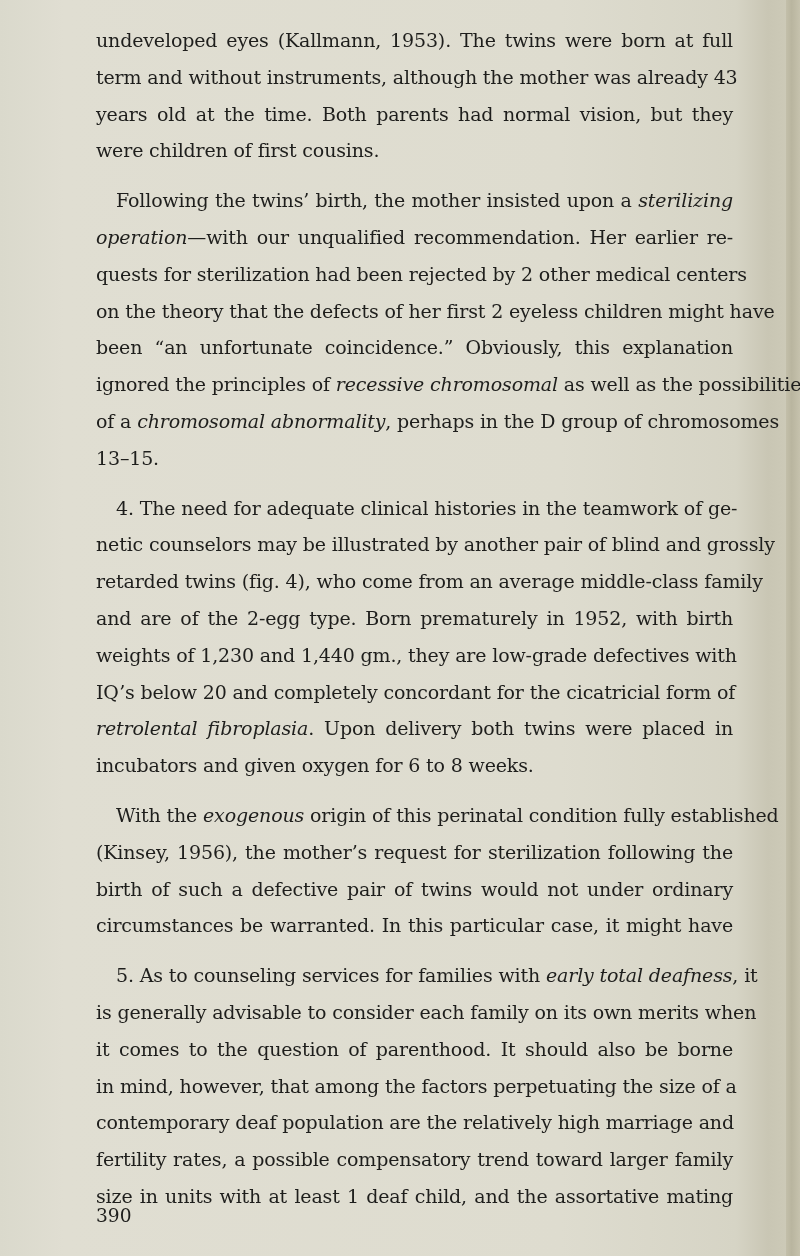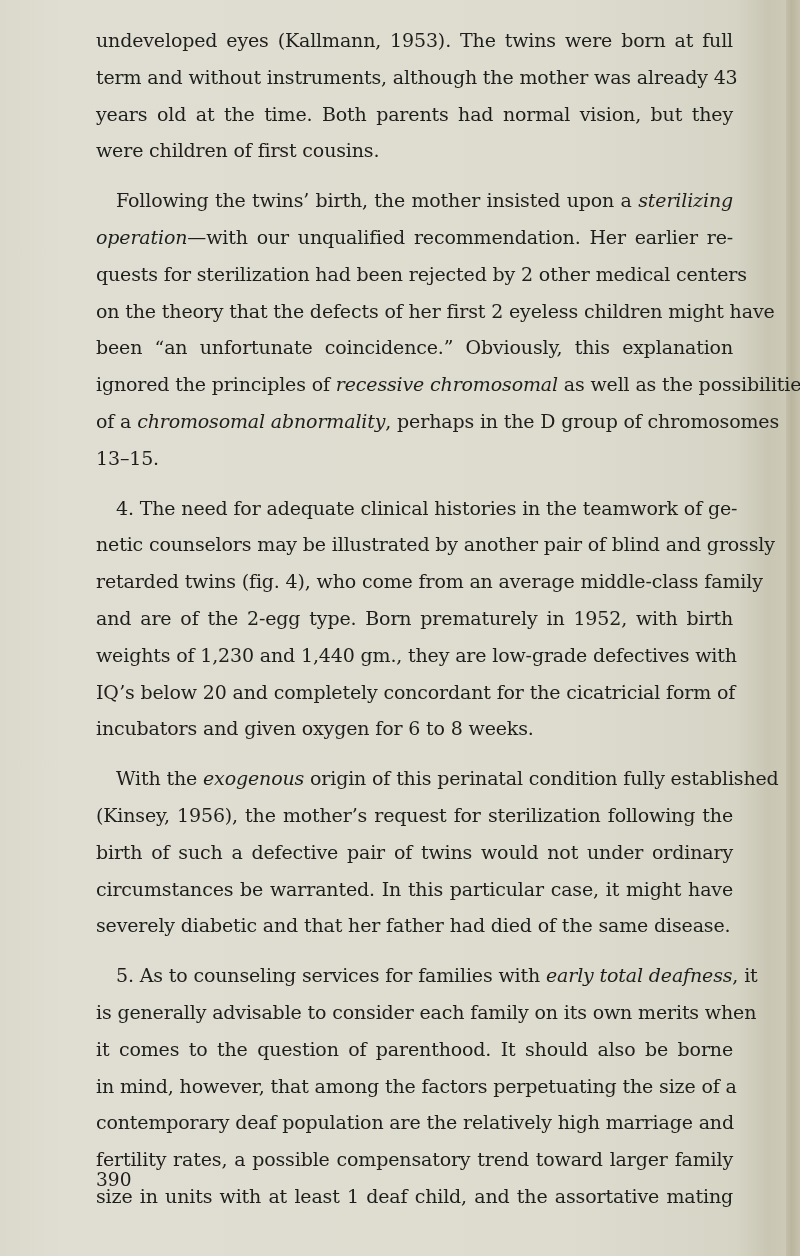--- a/index.html
+++ b/index.html
@@ -21,21 +21,21 @@
     height: 36.8px; line-height: 36.8px;
     font-size: 19px; white-space: nowrap;
     text-align: justify; text-align-last: justify;
     letter-spacing: -0.15px;
   }
   .line.last { text-align-last: left; }
   .line.indent { padding-left: 20px; margin-top: 13px; }
   .line span { display: inline; }
   em { font-style: italic; }
   .page-number {
-    position: absolute; left: 96px; top: 1162px;
+    position: absolute; left: 96px; top: 1198px;
     font-size: 18.6px; line-height: 36px;
   }
 </style>
 </head>
 <body>
 
 <div class="page-edge"></div>
 
 <div class="text-block" id="text-block">
     <div class="line"><span>undeveloped eyes (Kallmann, 1953).  The twins were born at full</span></div>
@@ -49,26 +49,26 @@
     <div class="line"><span>been “an unfortunate coincidence.”  Obviously, this explanation</span></div>
     <div class="line"><span>ignored the principles of </span><em>recessive chromosomal</em><span> as well as the possibilities</span></div>
     <div class="line"><span>of a </span><em>chromosomal abnormality</em><span>, perhaps in the D group of chromosomes</span></div>
     <div class="line last"><span>13–15.</span></div>
     <div class="line indent"><span>4. The need for adequate clinical histories in the teamwork of ge-</span></div>
     <div class="line"><span>netic counselors may be illustrated by another pair of blind and grossly</span></div>
     <div class="line"><span>retarded twins (fig. 4), who come from an average middle-class family</span></div>
     <div class="line"><span>and are of the 2-egg type.  Born prematurely in 1952, with birth</span></div>
     <div class="line"><span>weights of 1,230 and 1,440 gm., they are low-grade defectives with</span></div>
     <div class="line"><span>IQ’s below 20 and completely concordant for the cicatricial form of</span></div>
+    <div class="line"><em>retrolental fibroplasia</em><span>.  Upon delivery both twins were placed in</span></div>
     <div class="line last"><span>incubators and given oxygen for 6 to 8 weeks.</span></div>
     <div class="line indent"><span>With the </span><em>exogenous</em><span> origin of this perinatal condition fully established</span></div>
     <div class="line"><span>(Kinsey, 1956), the mother’s request for sterilization following the</span></div>
     <div class="line"><span>birth of such a defective pair of twins would not under ordinary</span></div>
     <div class="line"><span>circumstances be warranted.  In this particular case, it might have</span></div>
-    <div class="line last"><span>severely diabetic and that her father had died of the same disease.</span></div>
     <div class="line indent"><span>5. As to counseling services for families with </span><em>early total deafness</em><span>, it</span></div>
     <div class="line"><span>is generally advisable to consider each family on its own merits when</span></div>
     <div class="line"><span>it comes to the question of parenthood.  It should also be borne</span></div>
     <div class="line"><span>in mind, however, that among the factors perpetuating the size of a</span></div>
     <div class="line"><span>contemporary deaf population are the relatively high marriage and</span></div>
     <div class="line"><span>fertility rates, a possible compensatory trend toward larger family</span></div>
     <div class="line"><span>size in units with at least 1 deaf child, and the assortative mating</span></div>
   </div>
 
 <div class="page-number">390</div>

